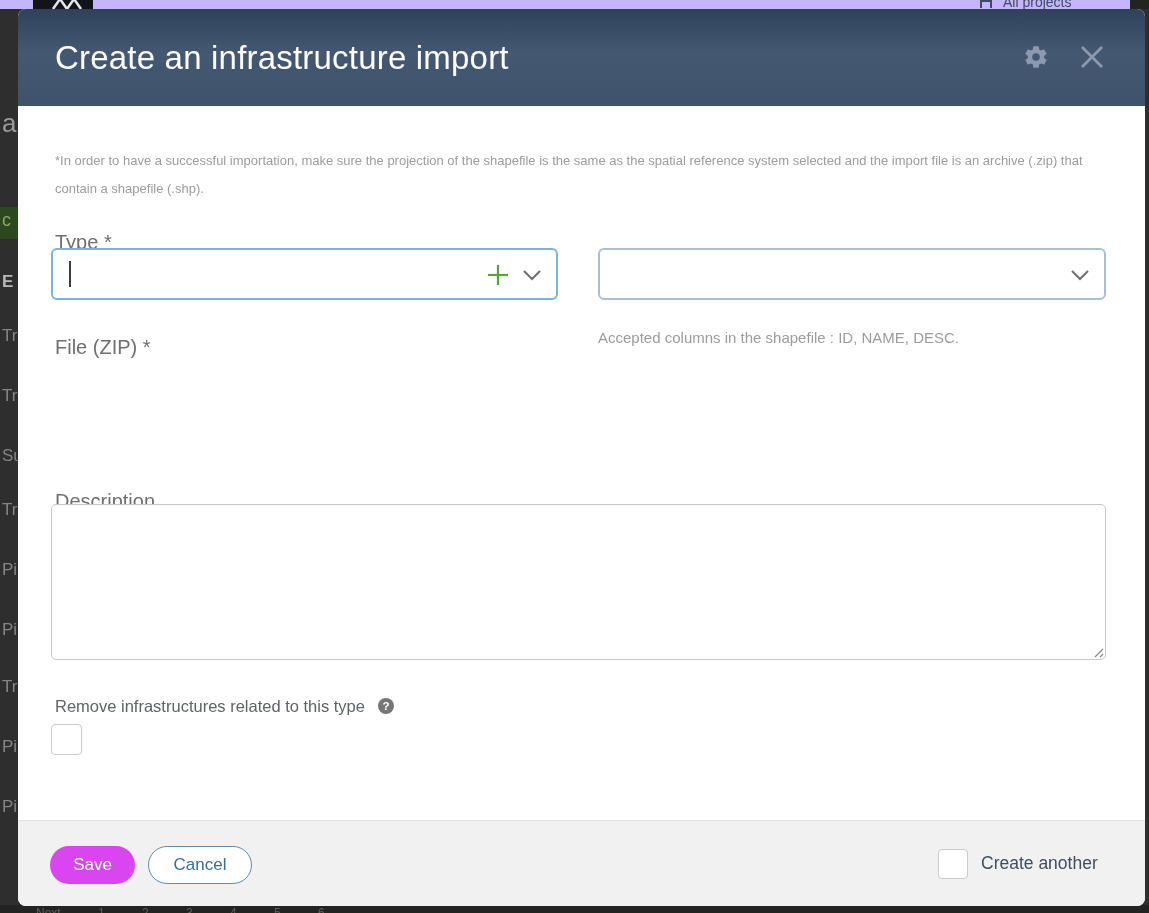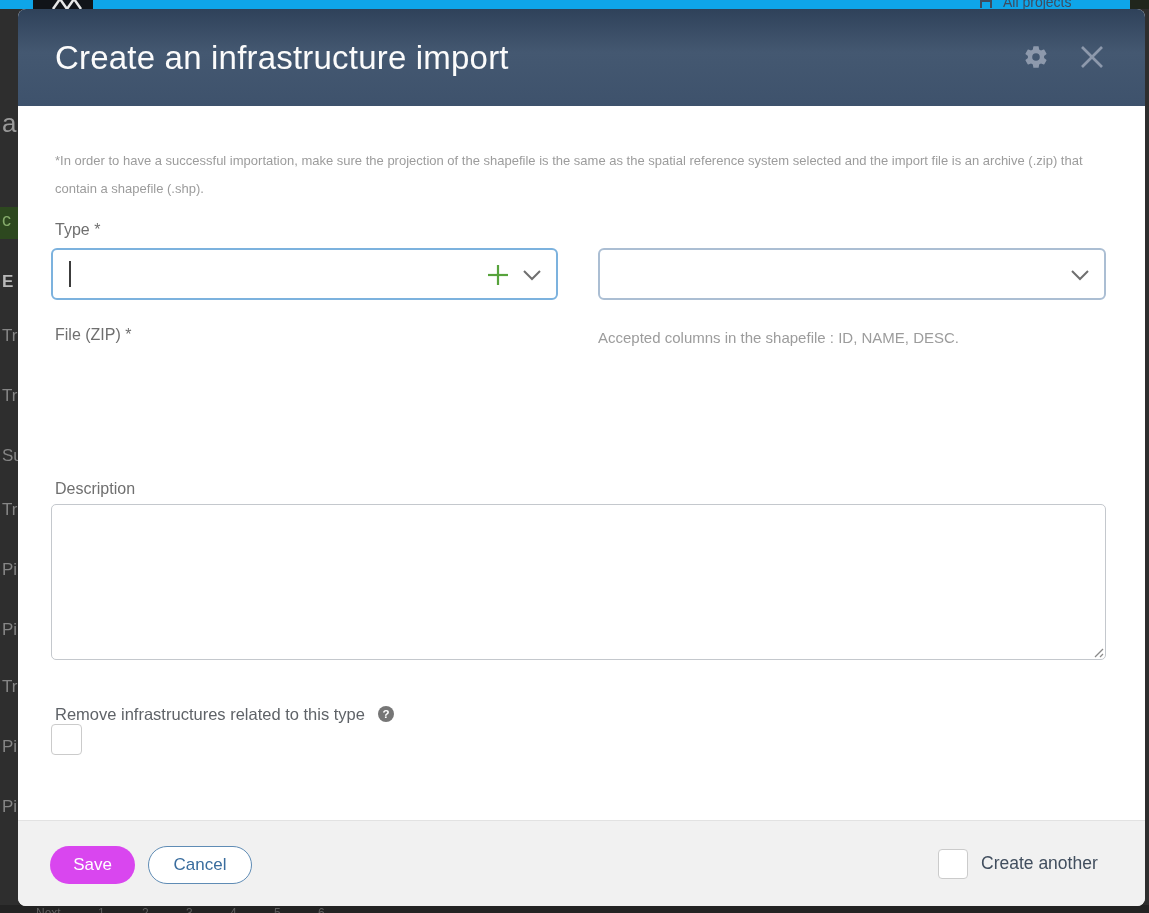--- a/index.html
+++ b/index.html
@@ -1,21 +1,21 @@
 <!DOCTYPE html>
 <html><head>
 <meta charset="utf-8">
 <style>
   * { margin:0; padding:0; box-sizing:border-box;
       font-family:"Liberation Sans","DejaVu Sans",sans-serif; }
   html,body { background:#2e2e2e; }
   .stage { position:relative; width:1149px; height:913px; background:#2e2e2e; overflow:hidden; }
 
   
-  .bg-top { position:absolute; left:0; top:0; width:1149px; height:9px; background:#0ea5e9; overflow:hidden; }
+  .bg-top { position:absolute; left:0; top:0; width:1149px; height:9px; background:#c4b5fd; overflow:hidden; }
   .bg-logo { position:absolute; left:33px; top:0; width:60px; height:9px; background:#111419; }
   .bg-logo svg { position:absolute; left:18px; top:-2px; }
   .bg-allprojects { position:absolute; left:1003px; top:-6px; width:110px; height:15px;
       font-size:14px; color:#3f4b5e; white-space:nowrap; overflow:hidden; }
   .bg-allprojects-icon { position:absolute; left:980px; top:0; width:12px; height:8px;
       border:2px solid #3f4b5e; border-bottom:none; }
   .bg-topbtn { position:absolute; left:1130px; top:0; width:19px; height:9px; background:#20261c; }
   .bg-left { position:absolute; left:0; top:9px; width:18px; height:896px; overflow:hidden;
       font-size:17px; color:#858585; }
   .bg-green { position:absolute; left:0; top:207px; width:18px; height:32px; background:#2d481f; }
@@ -31,21 +31,21 @@
   .modal-header { position:absolute; left:0; top:0; width:100%; height:97px;
       background:linear-gradient(180deg,#2f425a 0%,#445871 45%,#3e526c 100%); }
   .modal-title { position:absolute; left:37px; top:0; height:97px; line-height:97px;
       font-size:33px; font-weight:400; color:#fbfbfb; letter-spacing:.2px; white-space:nowrap;text-align:right; }
   .icon-gear { position:absolute; right:96px; top:35px; width:26px; height:26px; cursor:pointer; }
   .icon-close { position:absolute; right:38px; top:33px; width:30px; height:30px; cursor:pointer; }
 
   .note { position:absolute; left:37px; top:138px; width:1048px;
       font-size:13px; line-height:28px; color:#9c9c9c; }
 
-  .field-label { position:absolute; font-size:16px; color:#6f6f6f; white-space:nowrap; }
+  .field-label { position:absolute; font-size:20px; color:#6f6f6f; white-space:nowrap;margin-top:10px; }
   .lbl-type { left:37px; top:212px; }
   .lbl-srs  { left:580px; top:212px; }
   .lbl-file { left:37px; top:317px; }
   .lbl-desc { left:37px; top:471px; }
 
   .combo { position:absolute; top:239px; height:52px; background:#fff; border-radius:6px; cursor:pointer; }
   .combo-type { left:33px; width:507px; border:2px solid #7cb2de; }
   .combo-srs  { left:580px; width:508px; border:2px solid #abbed3; }
   .caret { position:absolute; left:16px; top:11px; width:2px; height:26px; background:#3c3c3c; }
   .combo-value { position:absolute; left:22px; top:14px; font-size:16px; color:#444; }
@@ -59,21 +59,21 @@
   .selectfile-btn { position:absolute; left:92px; top:33px; width:128px; height:38px;
       background:#fff; border:1.5px solid #3f6f9f; border-radius:19px;
       font-size:18px; color:#3a6b9c; cursor:pointer; }
   .dragtext { position:absolute; left:237px; top:42px; font-size:16.5px; color:#9b9b9b; white-space:nowrap; }
 
   .desc-textarea { position:absolute; left:33px; top:495px; width:1055px; height:156px;
       border:1px solid #c4c8cd; border-radius:5px; background:#fff; resize:none;
       font-size:15px; color:#444; padding:10px 12px; outline:none; }
   .resize-grip { position:absolute; left:1073px; top:636px; width:13px; height:13px; pointer-events:none; }
 
-  .remove-row { position:absolute; left:37px; top:688px; font-size:16.5px; color:#5f6368; white-space:nowrap;margin-top:8px; }
+  .remove-row { position:absolute; left:37px; top:688px; font-size:16.5px; color:#5f6368; white-space:nowrap; }
   .help-icon { display:inline-block; vertical-align:-3px; margin-left:7px; cursor:pointer; }
   .checkbox { background:#fff; border:1px solid #cbcbcb; border-radius:4px; cursor:pointer; }
   .cb-remove { position:absolute; left:33px; top:715px; width:31px; height:31px; }
 
   .modal-footer { position:absolute; left:0; top:811px; width:100%; height:86px;
       background:#f1f1f1; border-top:1px solid #e2e2e2; }
   .btn { position:absolute; top:25px; height:38px; border-radius:19px; font-size:17px; cursor:pointer; }
   .btn-save { left:32px; width:85px; background:#d946ef; border:none; color:#ffffff; }
   .btn-cancel { left:130px; width:104px; background:#fff; border:1px solid #5f8cb5; color:#3a6d9e; }
   .cb-create-another { position:absolute; left:920px; top:28px; width:30px; height:30px; }

